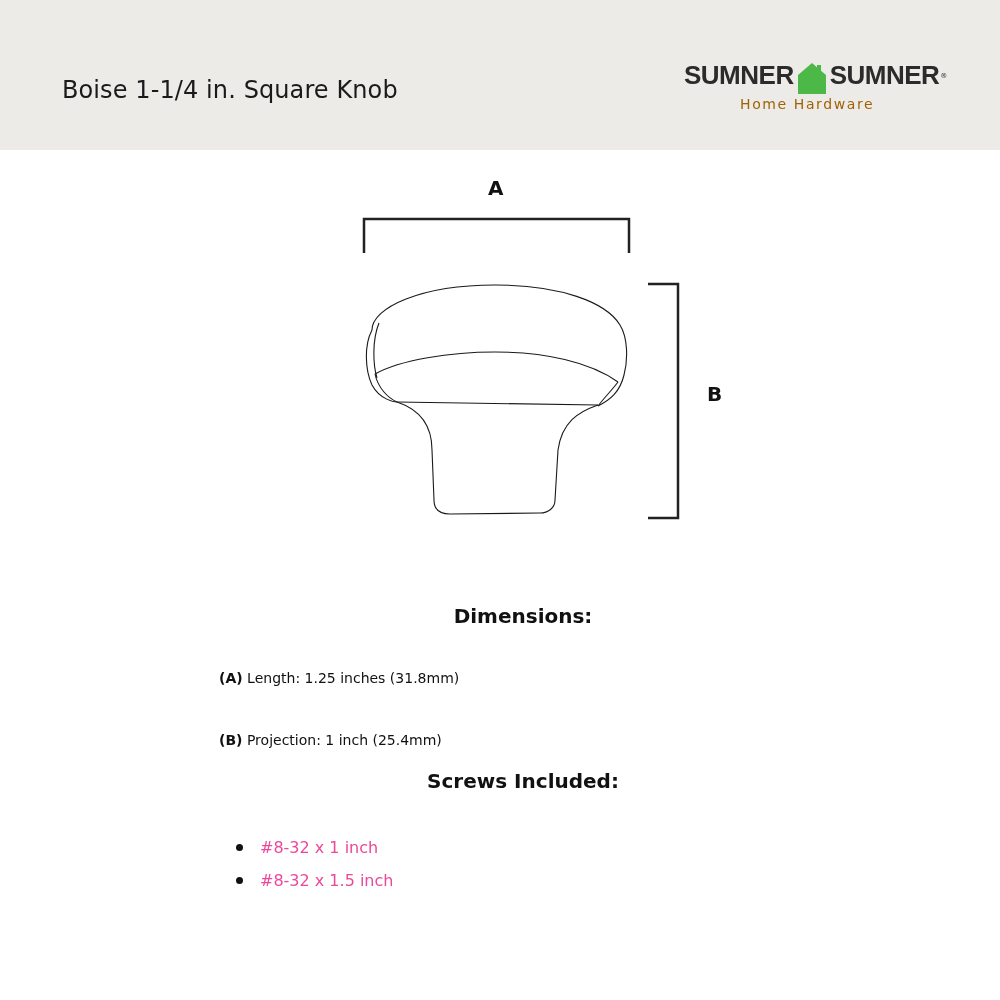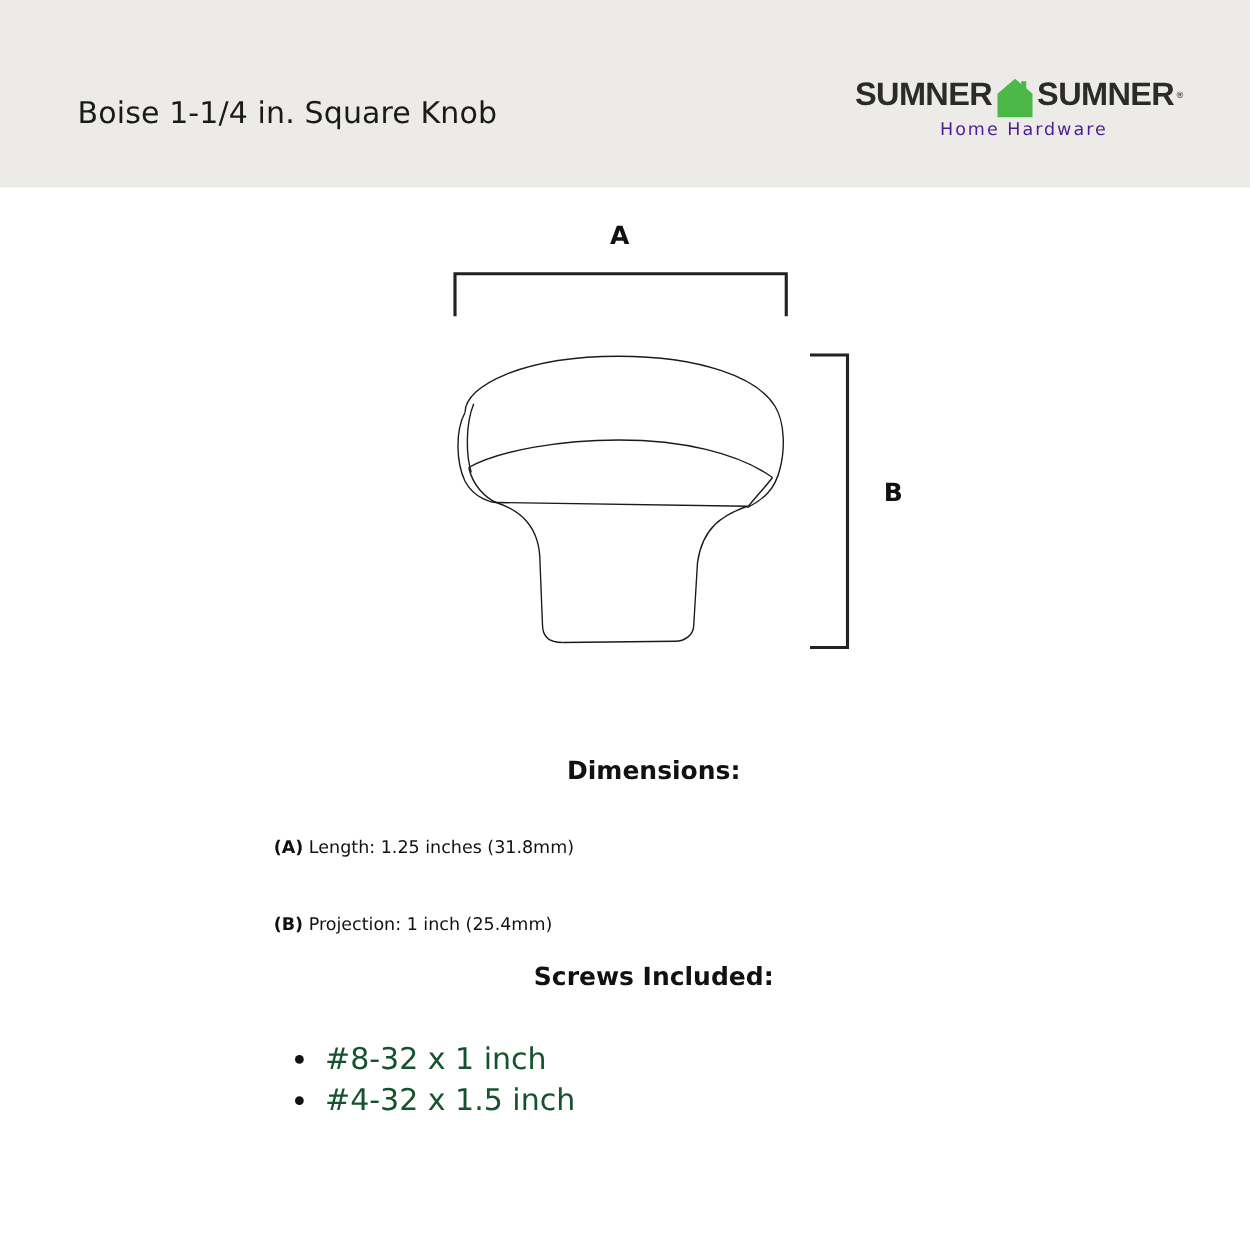--- a/index.html
+++ b/index.html
@@ -34,21 +34,21 @@
       letter-spacing: -0.5px; line-height: 26px;
     }
     .logo-house { width: 30px; height: 32px; margin: 0 3px 0 3px; }
     .logo-reg {
       font-size: 7px; color: #2b2b2b; align-self: flex-start;
       margin-top: 10px; margin-left: 1px;
     }
     .logo-sub {
       position: absolute; left: 56px; top: 34px;
       font-family: "DejaVu Sans", sans-serif;
-      font-size: 14px; color: #4c1d95; letter-spacing: 1.6px; margin-left: 12px;
+      font-size: 14px; color: #a16207; letter-spacing: 1.6px;
     }
 
     
     .diagram { position: absolute; left: 0; top: 150px; width: 1000px; height: 420px; }
     .dim-label {
       position: absolute; font-weight: bold; font-size: 20px; color: #111;
       font-family: "DejaVu Sans", sans-serif;
     }
 
     
@@ -56,22 +56,22 @@
       position: absolute; left: 0; width: 1000px; text-align: center;
       font-weight: bold; font-size: 20px; color: #111;
     }
     .spec-line {
       position: absolute; left: 219px; font-size: 14px; color: #111;
       white-space: nowrap;
     }
     .spec-line .key { font-weight: bold; }
     .bullet-list { position: absolute; left: 236px; list-style: none; }
     .bullet-item {
-      position: relative; font-size: 24px; height: 33px; line-height: 33px;
-      padding-left: 24px; color: #14532d; white-space: nowrap;
+      position: relative; font-size: 16px; height: 33px; line-height: 33px;
+      padding-left: 24px; color: #ec4899; white-space: nowrap;
     }
     .bullet-dot {
       position: absolute; left: 0; top: 13px; width: 7px; height: 7px;
       border-radius: 50%; background: #111;
     }
   </style>
 </head>
 <body>
 
 <div class="page">
@@ -150,17 +150,17 @@
 
   <div class="section-heading" style="top:769px; left:23px;">Screws Included:</div>
 
   <ul class="bullet-list" style="top:831px;">
     <li class="bullet-item">
       <span class="bullet-dot"></span>
       <span>#8-32 x 1 inch</span>
     </li>
     <li class="bullet-item">
       <span class="bullet-dot"></span>
-      <span>#4-32 x 1.5 inch</span>
+      <span>#8-32 x 1.5 inch</span>
     </li>
   </ul>
 
 </div>
 
 </body></html>

